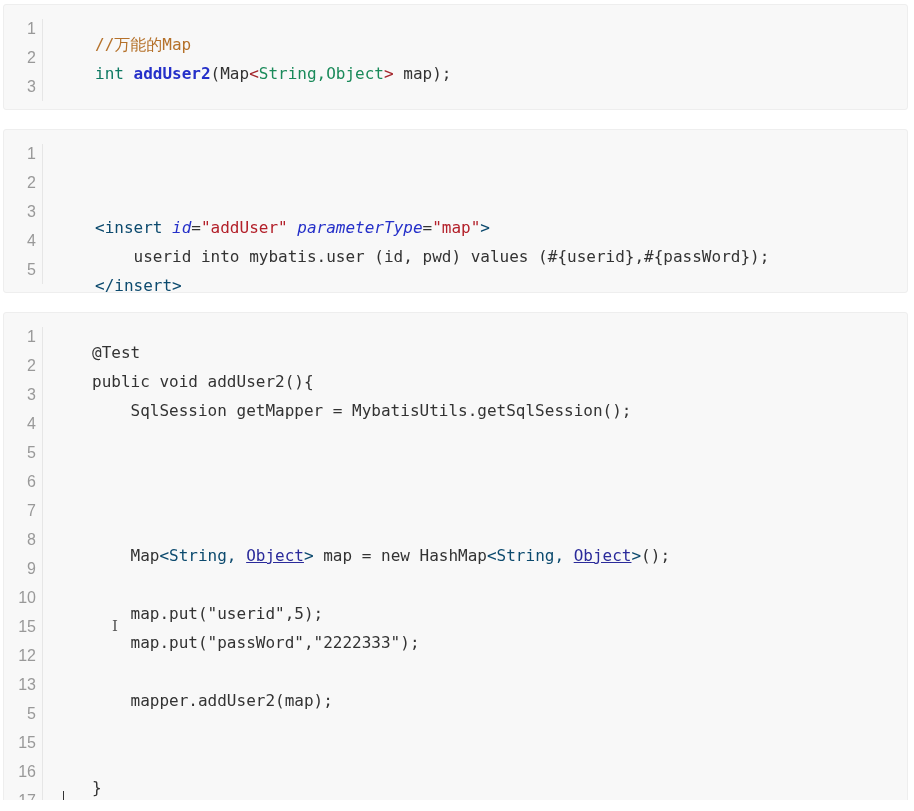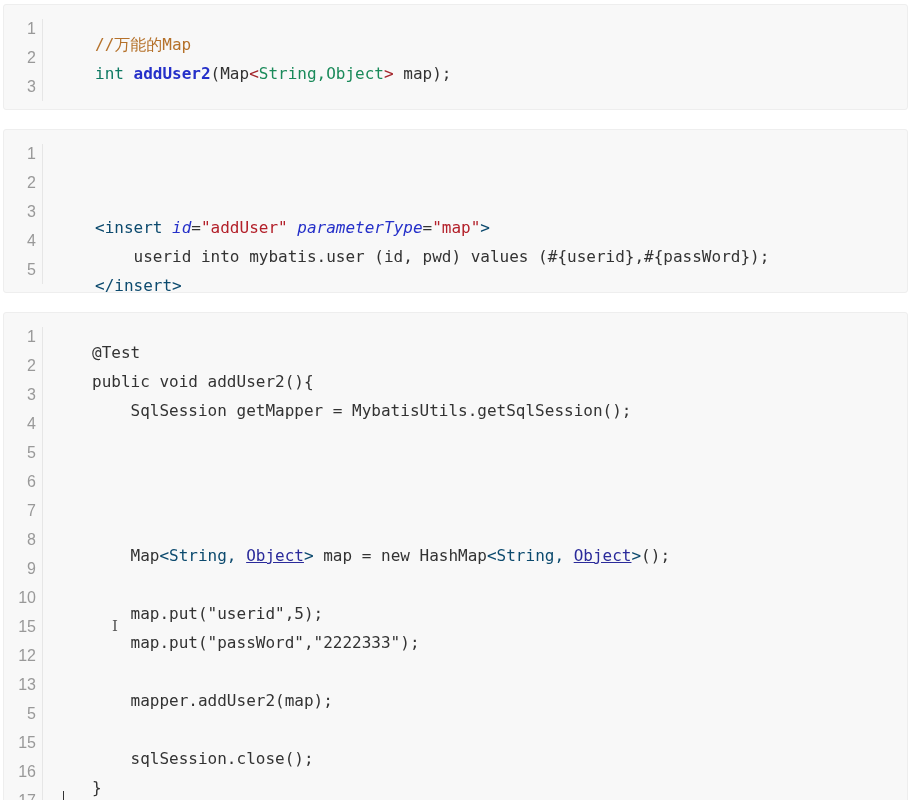--- a/index.html
+++ b/index.html
@@ -88,19 +88,19 @@
       <div class="line"><span class="ln">5</span></div>
       <div class="line"><span class="ln">6</span><span class="code"></span></div>
       <div class="line"><span class="ln">7</span><span class="code"></span></div>
       <div class="line"><span class="ln">8</span><span class="code"><span class="tok-plain">    Map</span><span class="tok-tag">&lt;String, </span><span class="tok-obj">Object</span><span class="tok-tag">&gt;</span><span class="tok-plain"> map = new HashMap</span><span class="tok-tag">&lt;String, </span><span class="tok-obj">Object</span><span class="tok-tag">&gt;</span><span class="tok-plain">();</span></span></div>
       <div class="line"><span class="ln">9</span><span class="code"></span></div>
       <div class="line"><span class="ln">10</span><span class="code"><span class="tok-plain">    map.put("userid",5);</span></span></div>
       <div class="line"><span class="ln">15</span><span class="code"><span class="tok-plain">    map.put("passWord","2222333");</span></span><span class="ibeam">I</span></div>
       <div class="line"><span class="ln">12</span><span class="code"></span></div>
       <div class="line"><span class="ln">13</span><span class="code"><span class="tok-plain">    mapper.addUser2(map);</span></span></div>
       <div class="line"><span class="ln">5</span><span class="code"></span></div>
-      <div class="line"><span class="ln">15</span><span class="code"><span class="tok-plain">    sqlSession.close();</span></span></div>
+      <div class="line"><span class="ln">15</span></div>
       <div class="line"><span class="ln">16</span><span class="code"><span class="tok-plain">}</span></span></div>
       <div class="line"><span class="ln">17</span><span class="code"></span><span class="caret"></span></div>
     </div>
 </div>
 
 <div class="bottom-strip"></div>
 
 </body></html>

